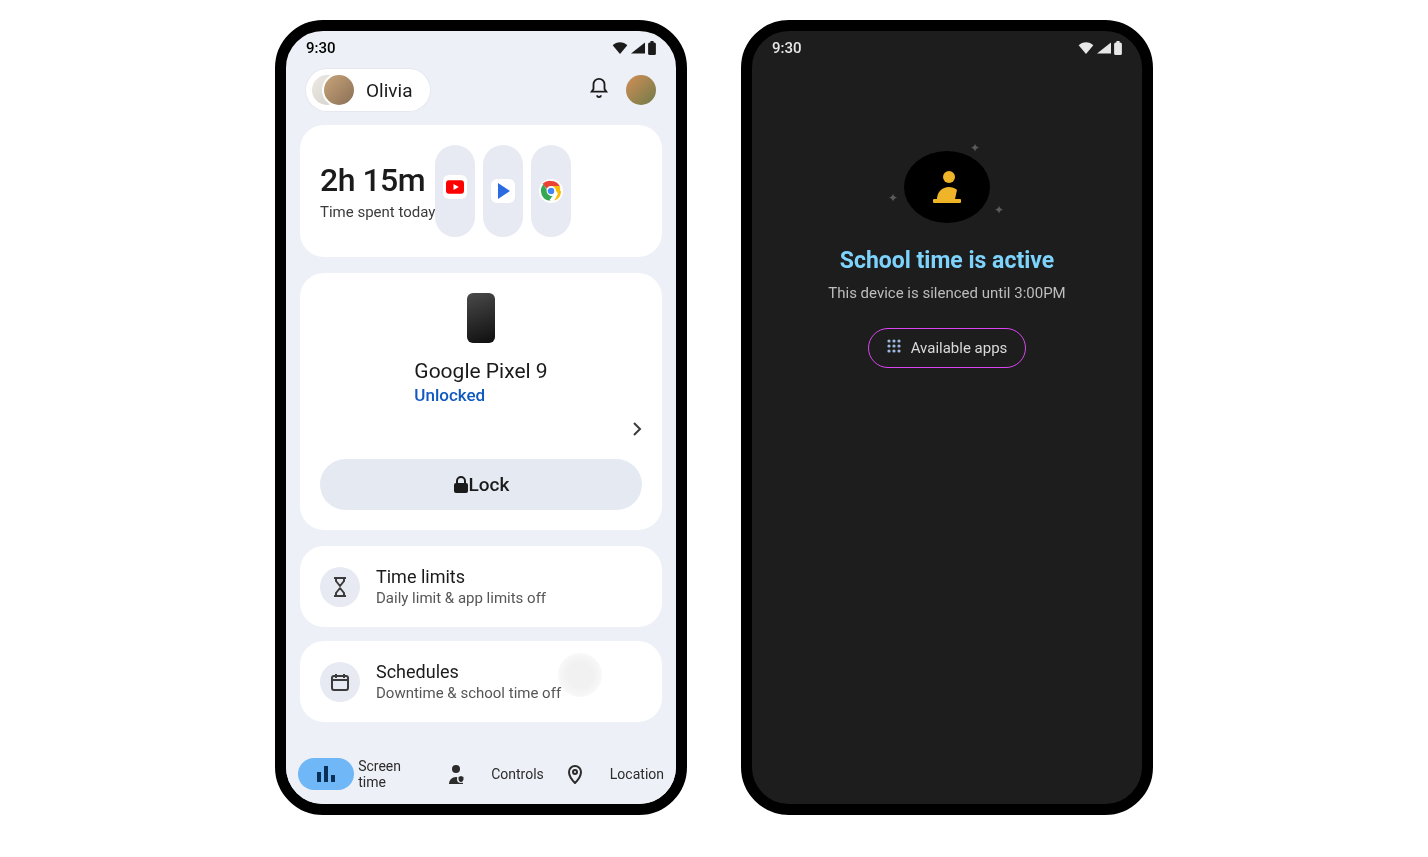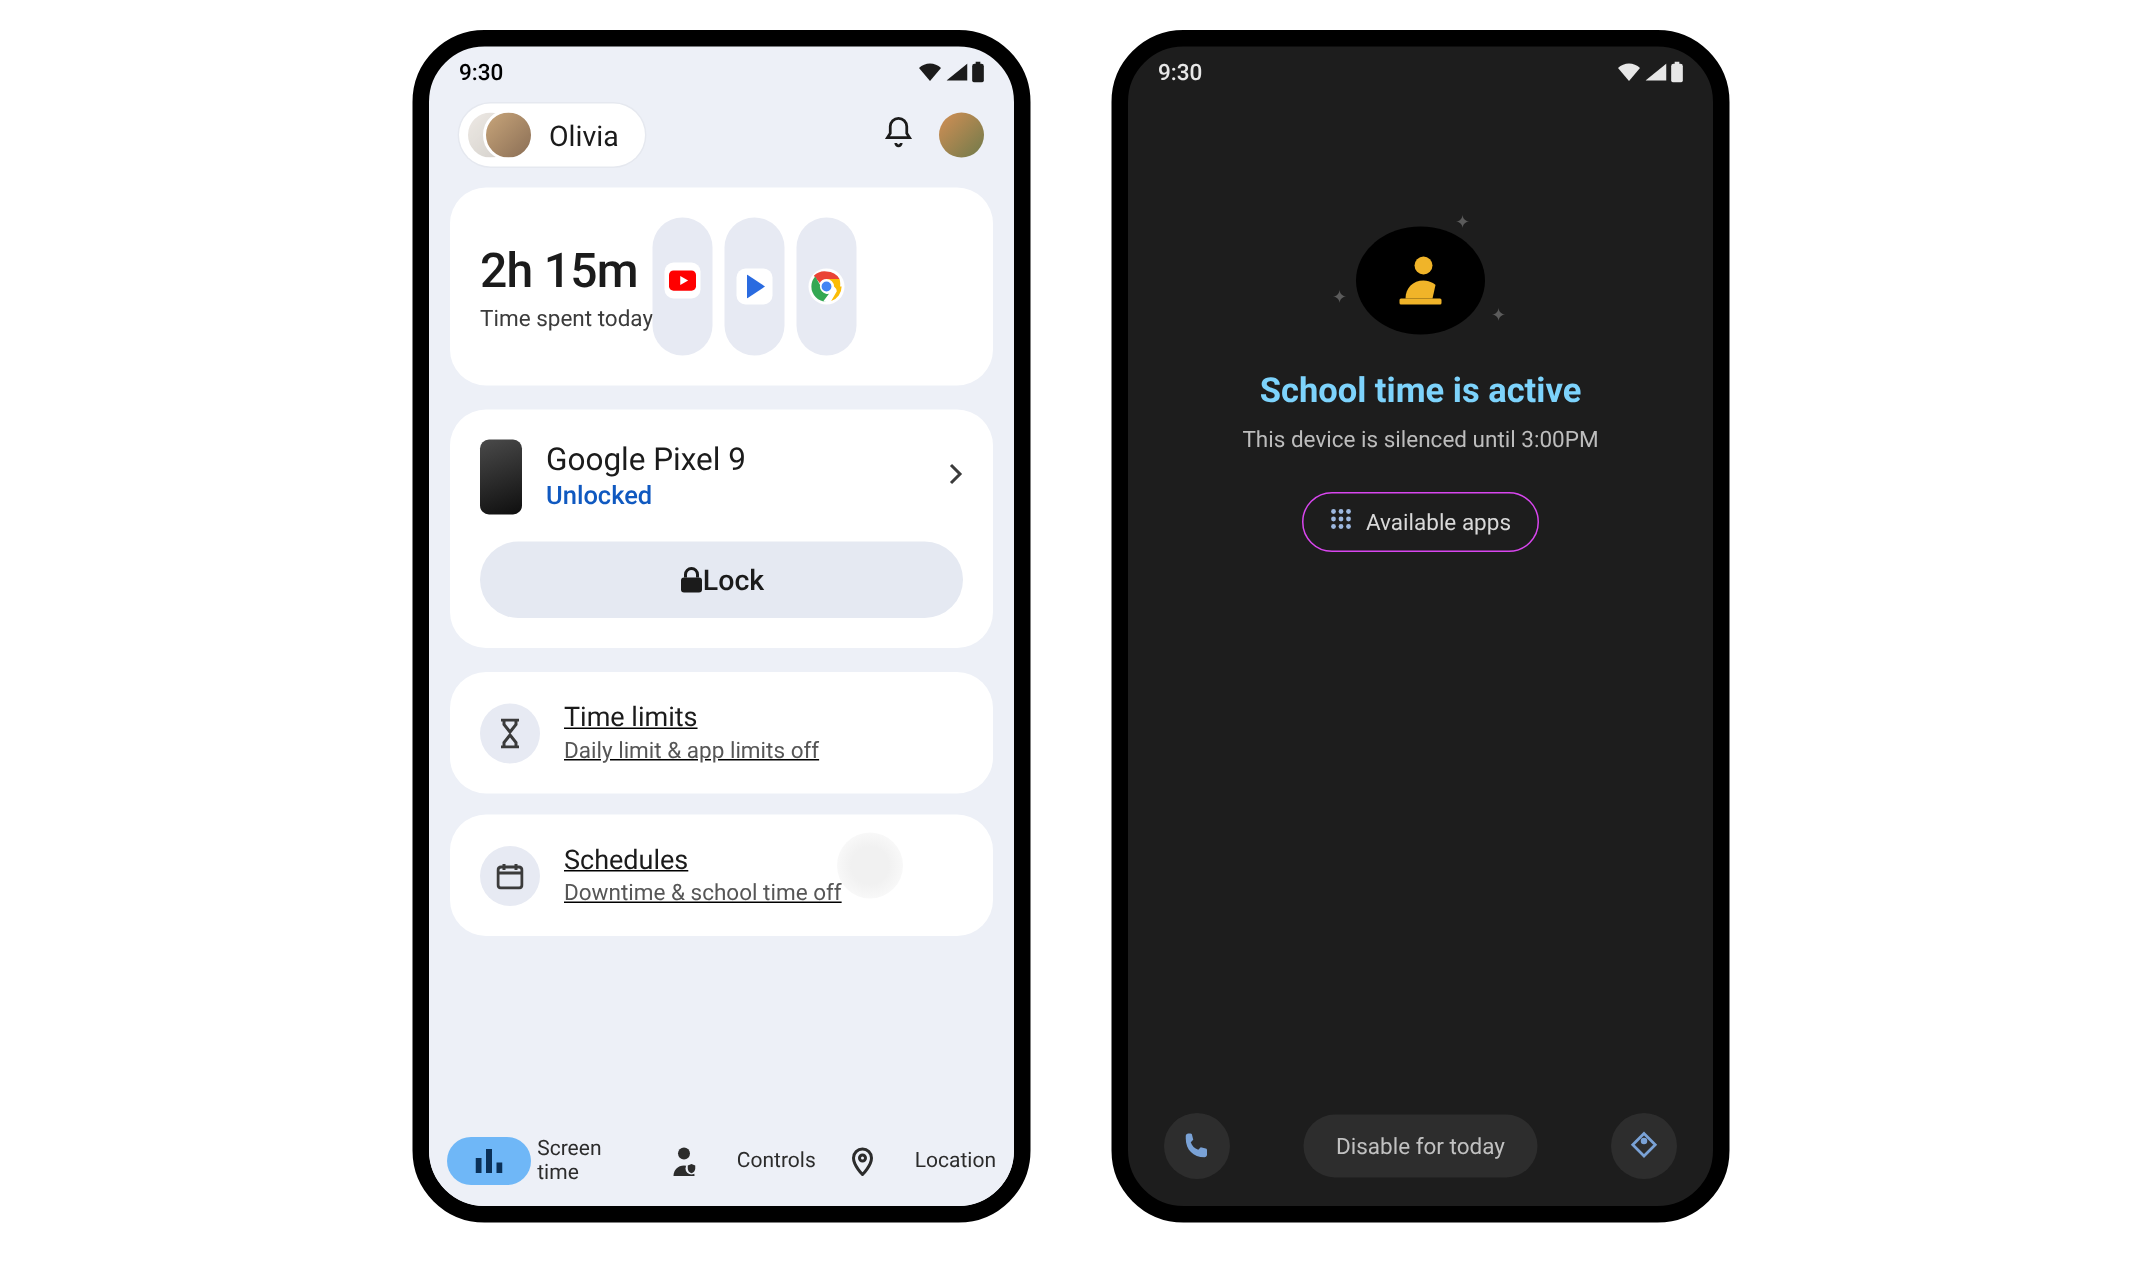--- a/index.html
+++ b/index.html
@@ -61,41 +61,41 @@
   .app-pills { display:flex; gap:8px; }
   .app-pill {
     width:40px; height:92px; border-radius:22px; background:#e7eaf3;
     display:flex; align-items:center; justify-content:center;
   }
   .app-pill:nth-child(1){ padding-top:30px; align-items:flex-start; }
   .app-icon {
     width:24px; height:24px; border-radius:6px; background:#fff;
     display:flex;align-items:center;justify-content:center;font-size:12px;
   }
-  .device-row { display:flex; align-items:center; gap:16px; }
+  .device-row { display:flex; align-items:center; gap:16px;flex-direction:column; }
   .phone-thumb {
     width:28px; height:50px; border-radius:6px;
     background:linear-gradient(160deg,#4a4a4a,#0e0e0e);
   }
   .device-name { font-size:21px; font-weight:400; color:#1b1b1b; }
   .device-status { font-size:17px; color:#1059c0; font-weight:500; margin-top:2px;}
   .chev { margin-left:auto; color:#3b3b3b; }
   .lock-btn {
     margin-top:18px; background:#e5e9f2; border-radius:999px;
     display:flex; align-items:center; justify-content:center; gap:0;
     padding:14px 0; font-size:19px; font-weight:500; color:#1b1b1b;
   }
   .list-item { display:flex; align-items:center; gap:16px; padding:4px 0; }
   .list-icon {
     width:40px; height:40px; border-radius:50%; background:#e7eaf3;
     display:flex; align-items:center; justify-content:center; color:#3b3b3b;
   }
   .list-title { font-size:18px; font-weight:400; color:#1b1b1b; }
   .list-sub { font-size:15px; color:#565656; margin-top:2px; }
-  .card-slim { padding:16px 20px; margin-bottom:14px; position:relative;text-decoration:underline; }
+  .card-slim { padding:16px 20px; margin-bottom:14px; position:relative; }
   .ripple {
     position:absolute; right:60px; top:12px; width:44px; height:44px;
     border-radius:50%; background:radial-gradient(circle,#f1f1f1 40%,rgba(255,255,255,0));
   }
   .bottom-nav {
     position:absolute; left:0; right:0; bottom:0;
     display:flex; justify-content:space-around; align-items:flex-end;
     padding:6px 12px 14px; background:#edf0f7;
   }
   .nav-item { display:flex; align-items:center; gap:4px; font-size:14px; color:#2c2c2c; }
@@ -337,29 +337,13 @@
           <circle cx="7" cy="7" r="1.6"></circle>
           <circle cx="12" cy="7" r="1.6"></circle>
         <circle cx="2" cy="12" r="1.6"></circle>
           <circle cx="7" cy="12" r="1.6"></circle>
           <circle cx="12" cy="12" r="1.6"></circle>
       </svg>
       <span>Available apps</span>
     </div>
   </div>
 
-  <div class="d-bottom">
-    <div class="d-circ">
-      <svg width="20" height="20" viewBox="0 0 24 24" fill="#7aa2d6">
-          <path d="M6 2c1 0 2 0 2 1l1 4-2 2c1 3 3 5 6 6l2-2 4 1c1 0 1 1 1 2v3c0 1-1 2-2 2C9 21 3 15 3 6V4c0-1 1-2 2-2h1z"></path>
-        </svg>
-    </div>
-    <div class="d-disable">
-      <span>Disable for today</span>
-    </div>
-    <div class="d-circ">
-      <svg width="20" height="20" viewBox="0 0 24 24" fill="none" stroke="#7aa2d6" stroke-width="2.2">
-          <path d="M12 2l9 9-9 9-9-9 9-9z"></path>
-          <circle cx="12" cy="8" r="1.5" fill="#7aa2d6"></circle>
-        </svg>
-    </div>
-  </div>
 </div>
 
 </body></html>

